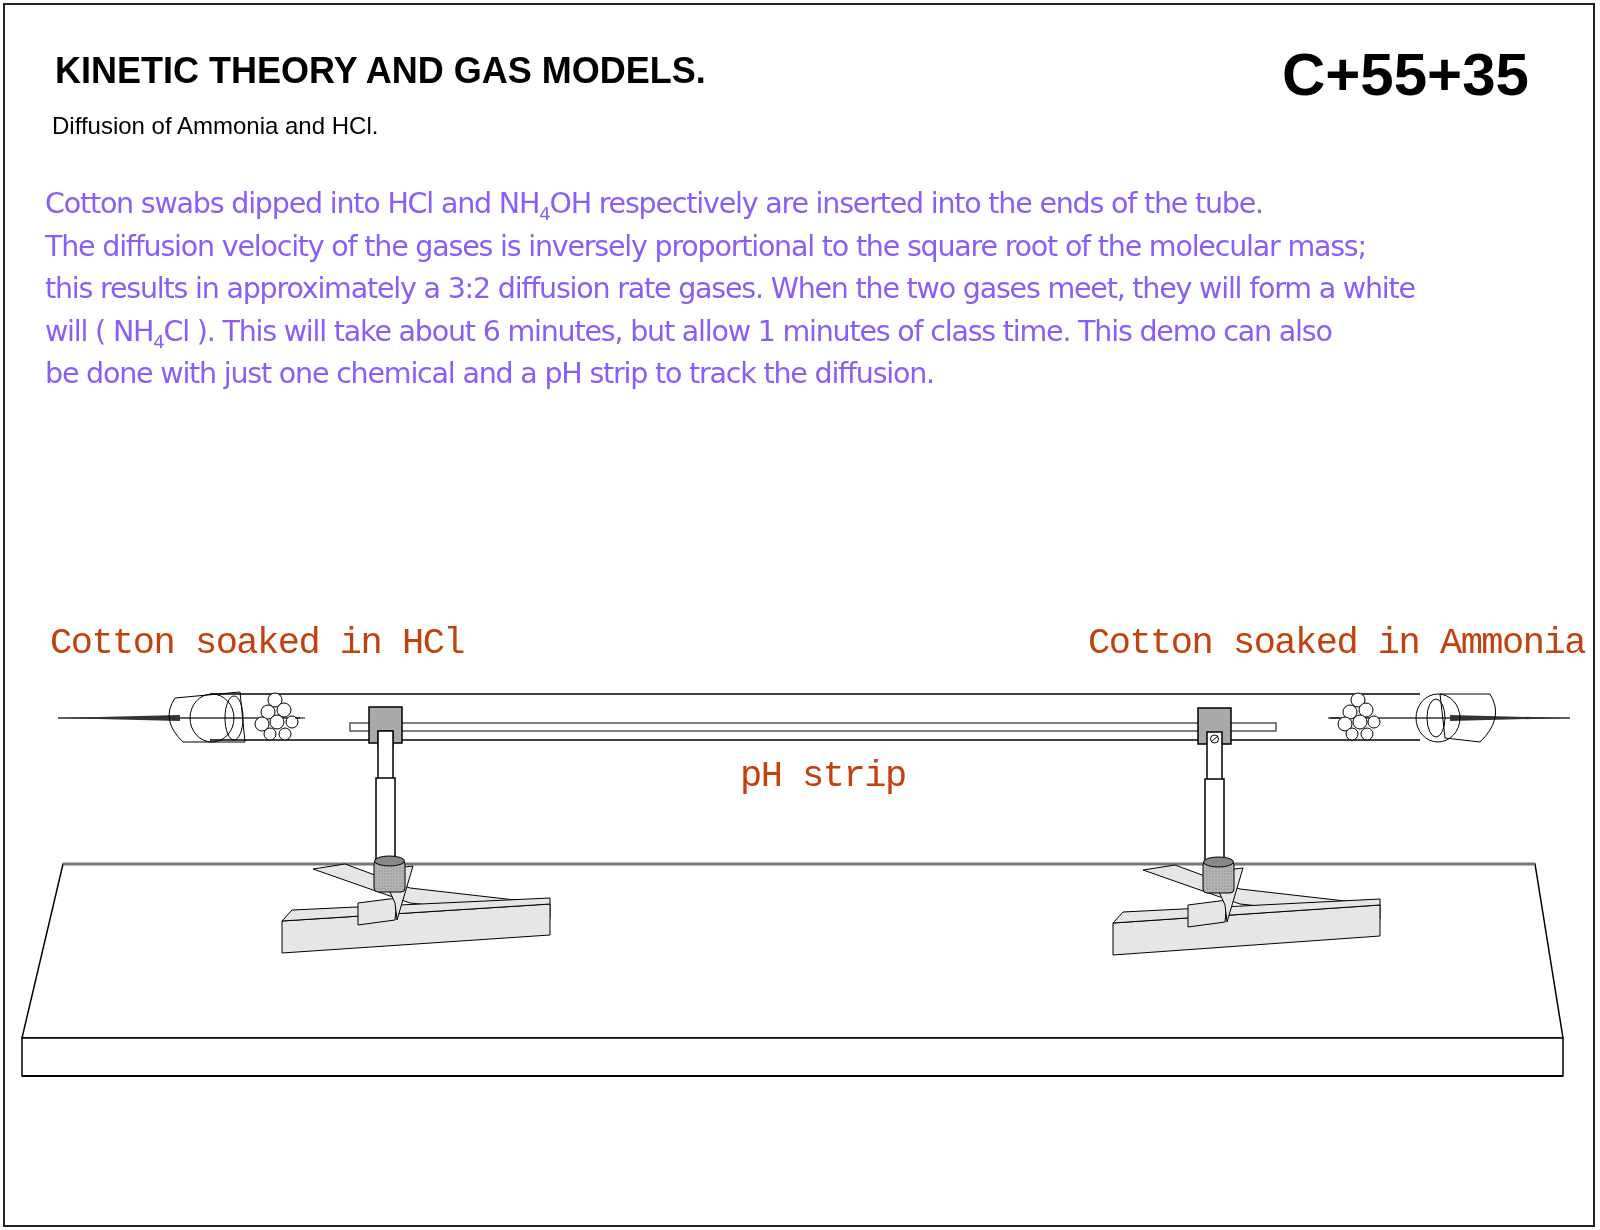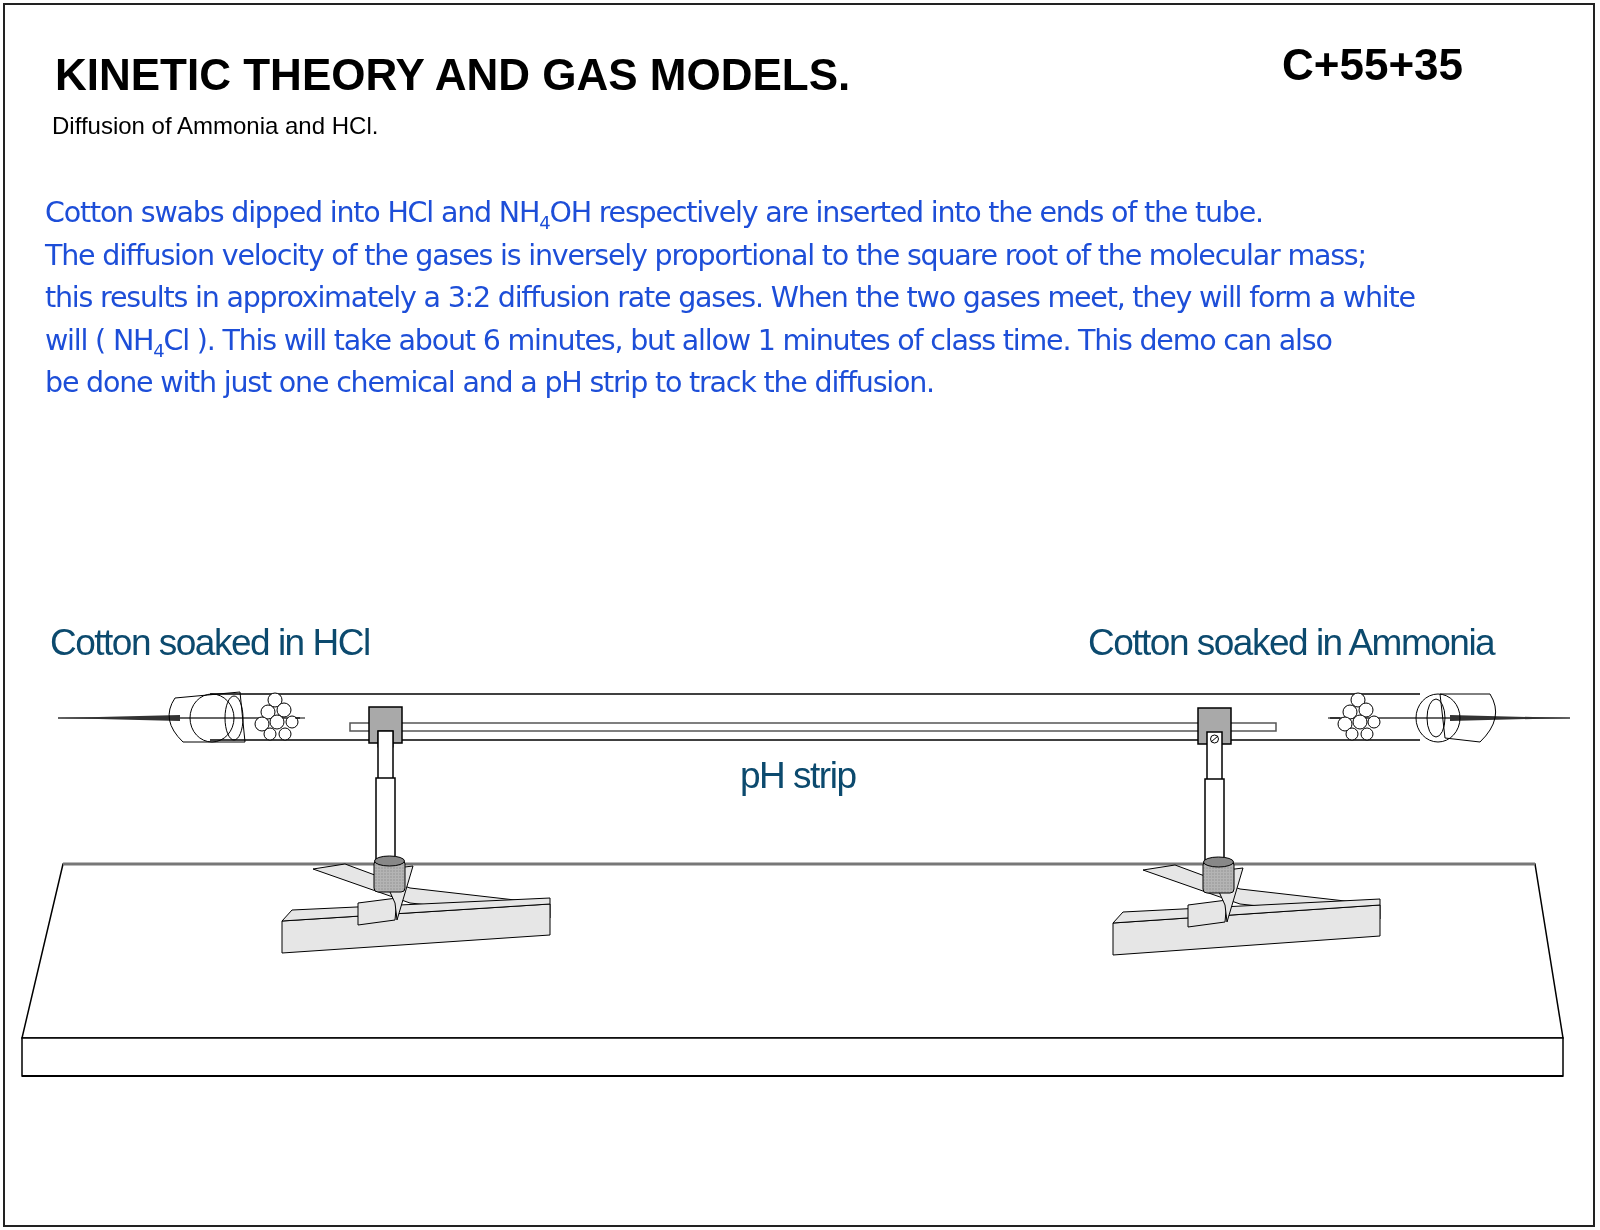--- a/index.html
+++ b/index.html
@@ -1,24 +1,24 @@
 <!DOCTYPE html>
 <html><head>
 <meta charset="utf-8">
 <style>
   html, body { margin: 0; padding: 0; background: #ffffff; }
   body { width: 1600px; height: 1230px; position: relative; overflow: hidden; }
   .frame { position: absolute; left: 3px; top: 3px; width: 1592px; height: 1224px; border: 2px solid #222; box-sizing: border-box; }
-  .title { position: absolute; left: 55px; top: 50px; font-family: "Liberation Sans", sans-serif; font-weight: bold; font-size: 44px; color: #000; letter-spacing: 0px; }
-  .code { position: absolute; left: 1282px; top: 40px; font-family: "Liberation Sans", sans-serif; font-weight: bold; font-size: 44px; color: #000; }
+  .title { position: absolute; left: 55px; top: 50px; font-family: "Liberation Sans", sans-serif; font-weight: bold; font-size: 36px; color: #000; letter-spacing: 0px; }
+  .code { position: absolute; left: 1282px; top: 40px; font-family: "Liberation Sans", sans-serif; font-weight: bold; font-size: 60px; color: #000; }
   .subtitle { position: absolute; left: 52px; top: 112px; font-family: "Liberation Sans", sans-serif; font-size: 24px; color: #000; }
-  .desc { position: absolute; left: 45px; top: 192px; width: 1540px; font-family: "DejaVu Sans", sans-serif; font-size: 28.5px; line-height: 42.5px; color: #1d4ed8; letter-spacing: -1.2px; }
+  .desc { position: absolute; left: 45px; top: 183px; width: 1540px; font-family: "DejaVu Sans", sans-serif; font-size: 28.5px; line-height: 42.5px; color: #8b5cf6; letter-spacing: -1.2px; }
   .desc p { margin: 0; white-space: nowrap; }
   sub { font-size: 18px; vertical-align: -7px; line-height: 0; }
-  .label { position: absolute; font-family: Liberation Sans, sans-serif; font-size: 37px; color: #0c4a6e; letter-spacing: -1.5px; }
+  .label { position: absolute; font-family: Liberation Mono, monospace; font-size: 37px; color: #c2410c; letter-spacing: -1.5px; }
   .lbl-hcl { left: 50px; top: 622px; }
   .lbl-nh3 { left: 1072px; top: 622px; margin-left: 16px; }
   .lbl-ph { left: 740px; top: 755px; }
   svg.apparatus { position: absolute; left: 0; top: 0; }
 </style>
 </head>
 <body>
 
 <div class="frame"></div>
 

